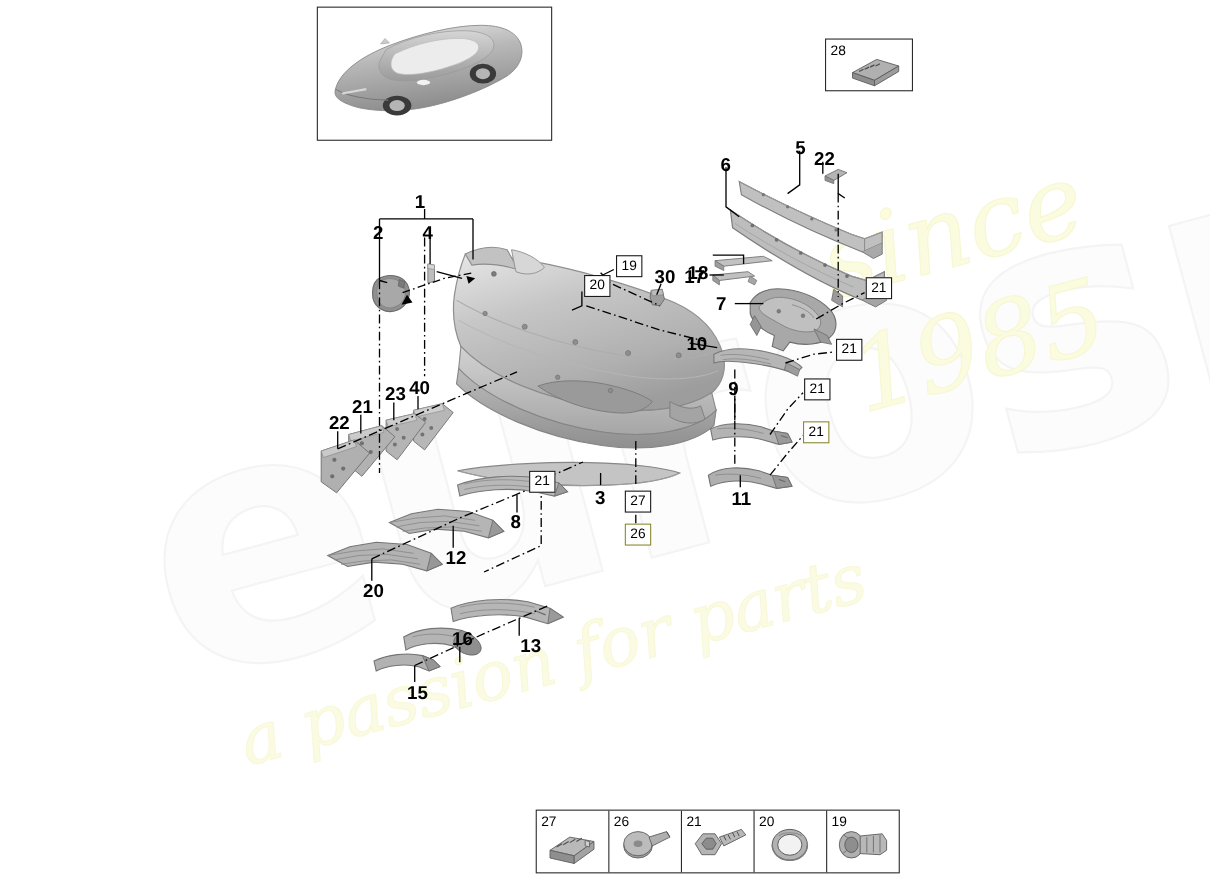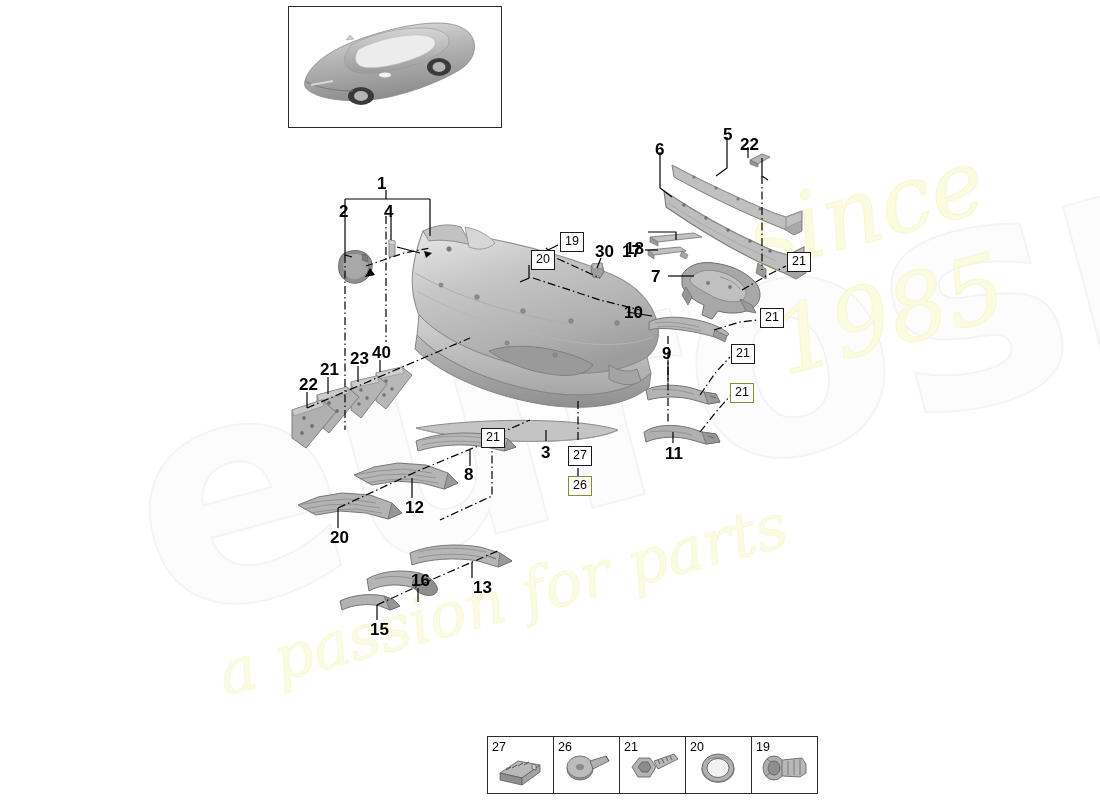--- a/index.html
+++ b/index.html
@@ -90,20 +90,31 @@
         <ellipse cx="150" cy="60" rx="12" ry="9" fill="#3a3a3a"></ellipse>
         <ellipse cx="150" cy="60" rx="6.5" ry="5" fill="#b5b5b5"></ellipse>
         <path d="M16 74 C26 80 44 84 64 84" fill="none" stroke="#787878" stroke-width="1"></path>
         <path d="M22 78 L44 74" stroke="#d8d8d8" stroke-width="2" fill="none"></path>
         <ellipse cx="96" cy="68" rx="6" ry="2.4" fill="#f2f2f2"></ellipse>
         <path d="M57 33 l4 -5 l4 4 z" fill="#cccccc" stroke="#999" stroke-width="0.5"></path>
       </g>
     </svg>
   </div>
 
+  <div class="b28">
+    <span class="lg-num">28</span>
+    <svg style="position:absolute;left:16px;top:10px" width="58" height="34" viewBox="0 0 58 34">
+      <g stroke="#5a5a5a" stroke-width="0.8">
+        <path d="M8 20 L30 8 L50 14 L28 27 Z" fill="#b0b0b0"></path>
+        <path d="M8 20 L8 25 L28 32 L28 27 Z" fill="#8d8d8d"></path>
+        <path d="M28 27 L50 14 L50 19 L28 32 Z" fill="#9c9c9c"></path>
+        <path d="M14 19 l4 -2 M19 17 l4 -2 M24 15 l4 -2 M29 14 l4 -2" stroke="#4a4a4a" stroke-width="1.1"></path>
+      </g>
+    </svg>
+  </div>
 
   <div class="part" style="left:385px;top:215px;">
     <svg width="290" height="230" viewBox="0 0 290 230">
       <defs>
         <linearGradient id="bg1" x1="0.1" y1="0" x2="0.6" y2="1">
           <stop offset="0%" stop-color="#e4e4e4"></stop>
           <stop offset="35%" stop-color="#c6c6c6"></stop>
           <stop offset="75%" stop-color="#b0b0b0"></stop>
           <stop offset="100%" stop-color="#9d9d9d"></stop>
         </linearGradient>

